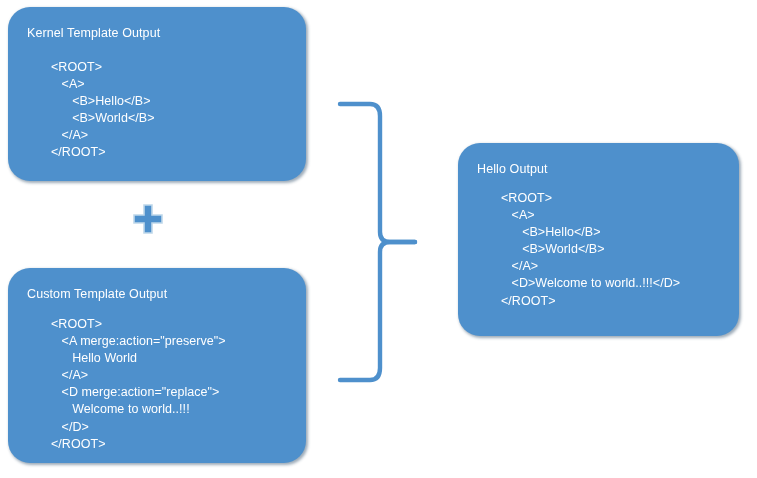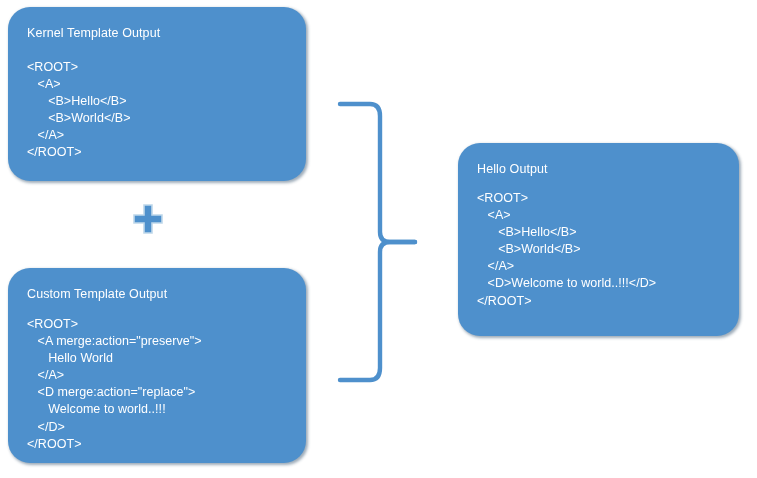--- a/index.html
+++ b/index.html
@@ -45,20 +45,21 @@
     position: absolute;
     font-size: 12.5px;
     line-height: 17.1px;
     color: #ffffff;
     white-space: pre;
     letter-spacing: 0.05px;
   }
   .code-line {
     white-space: pre;
     display: block;
+    margin-left: 24px;
   }
 
   
   #card-kernel {
     left: 8px;  top: 7px;
     width: 298px; height: 174px;
   }
   #card-kernel .card-title { left: 19px; top: 19px; }
   #card-kernel .code-block { left: 19px; top: 52px; }
 

